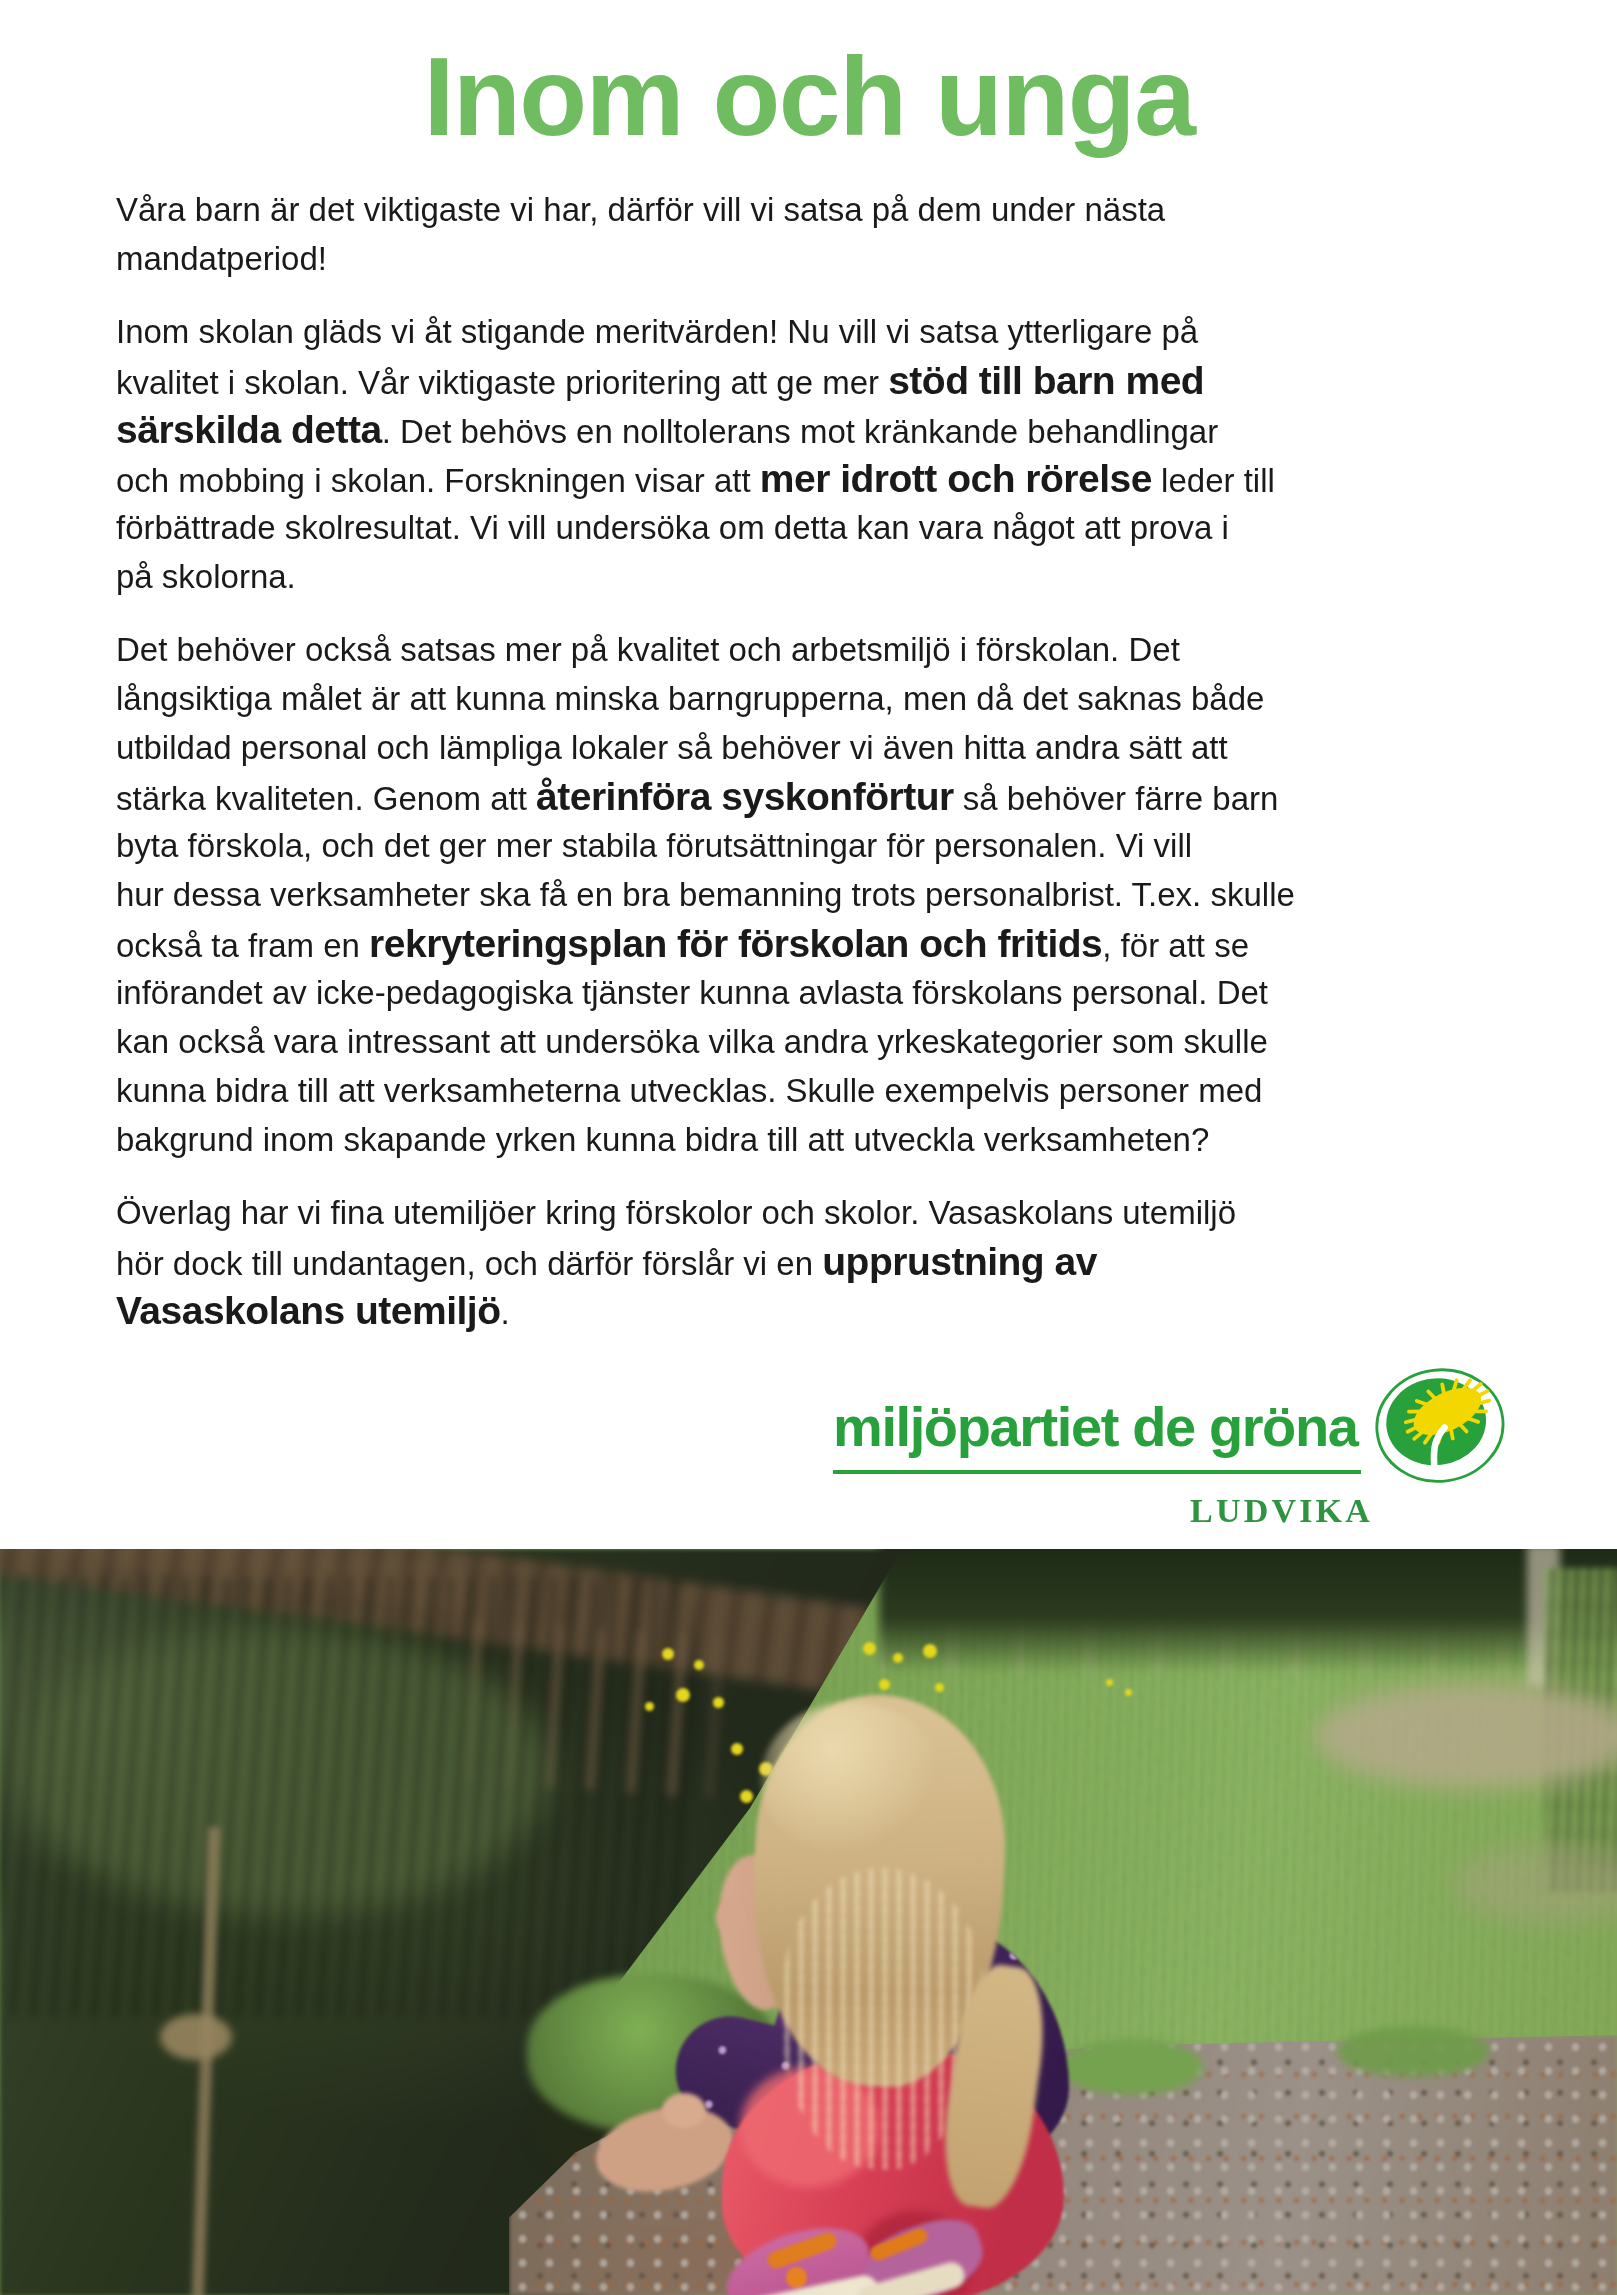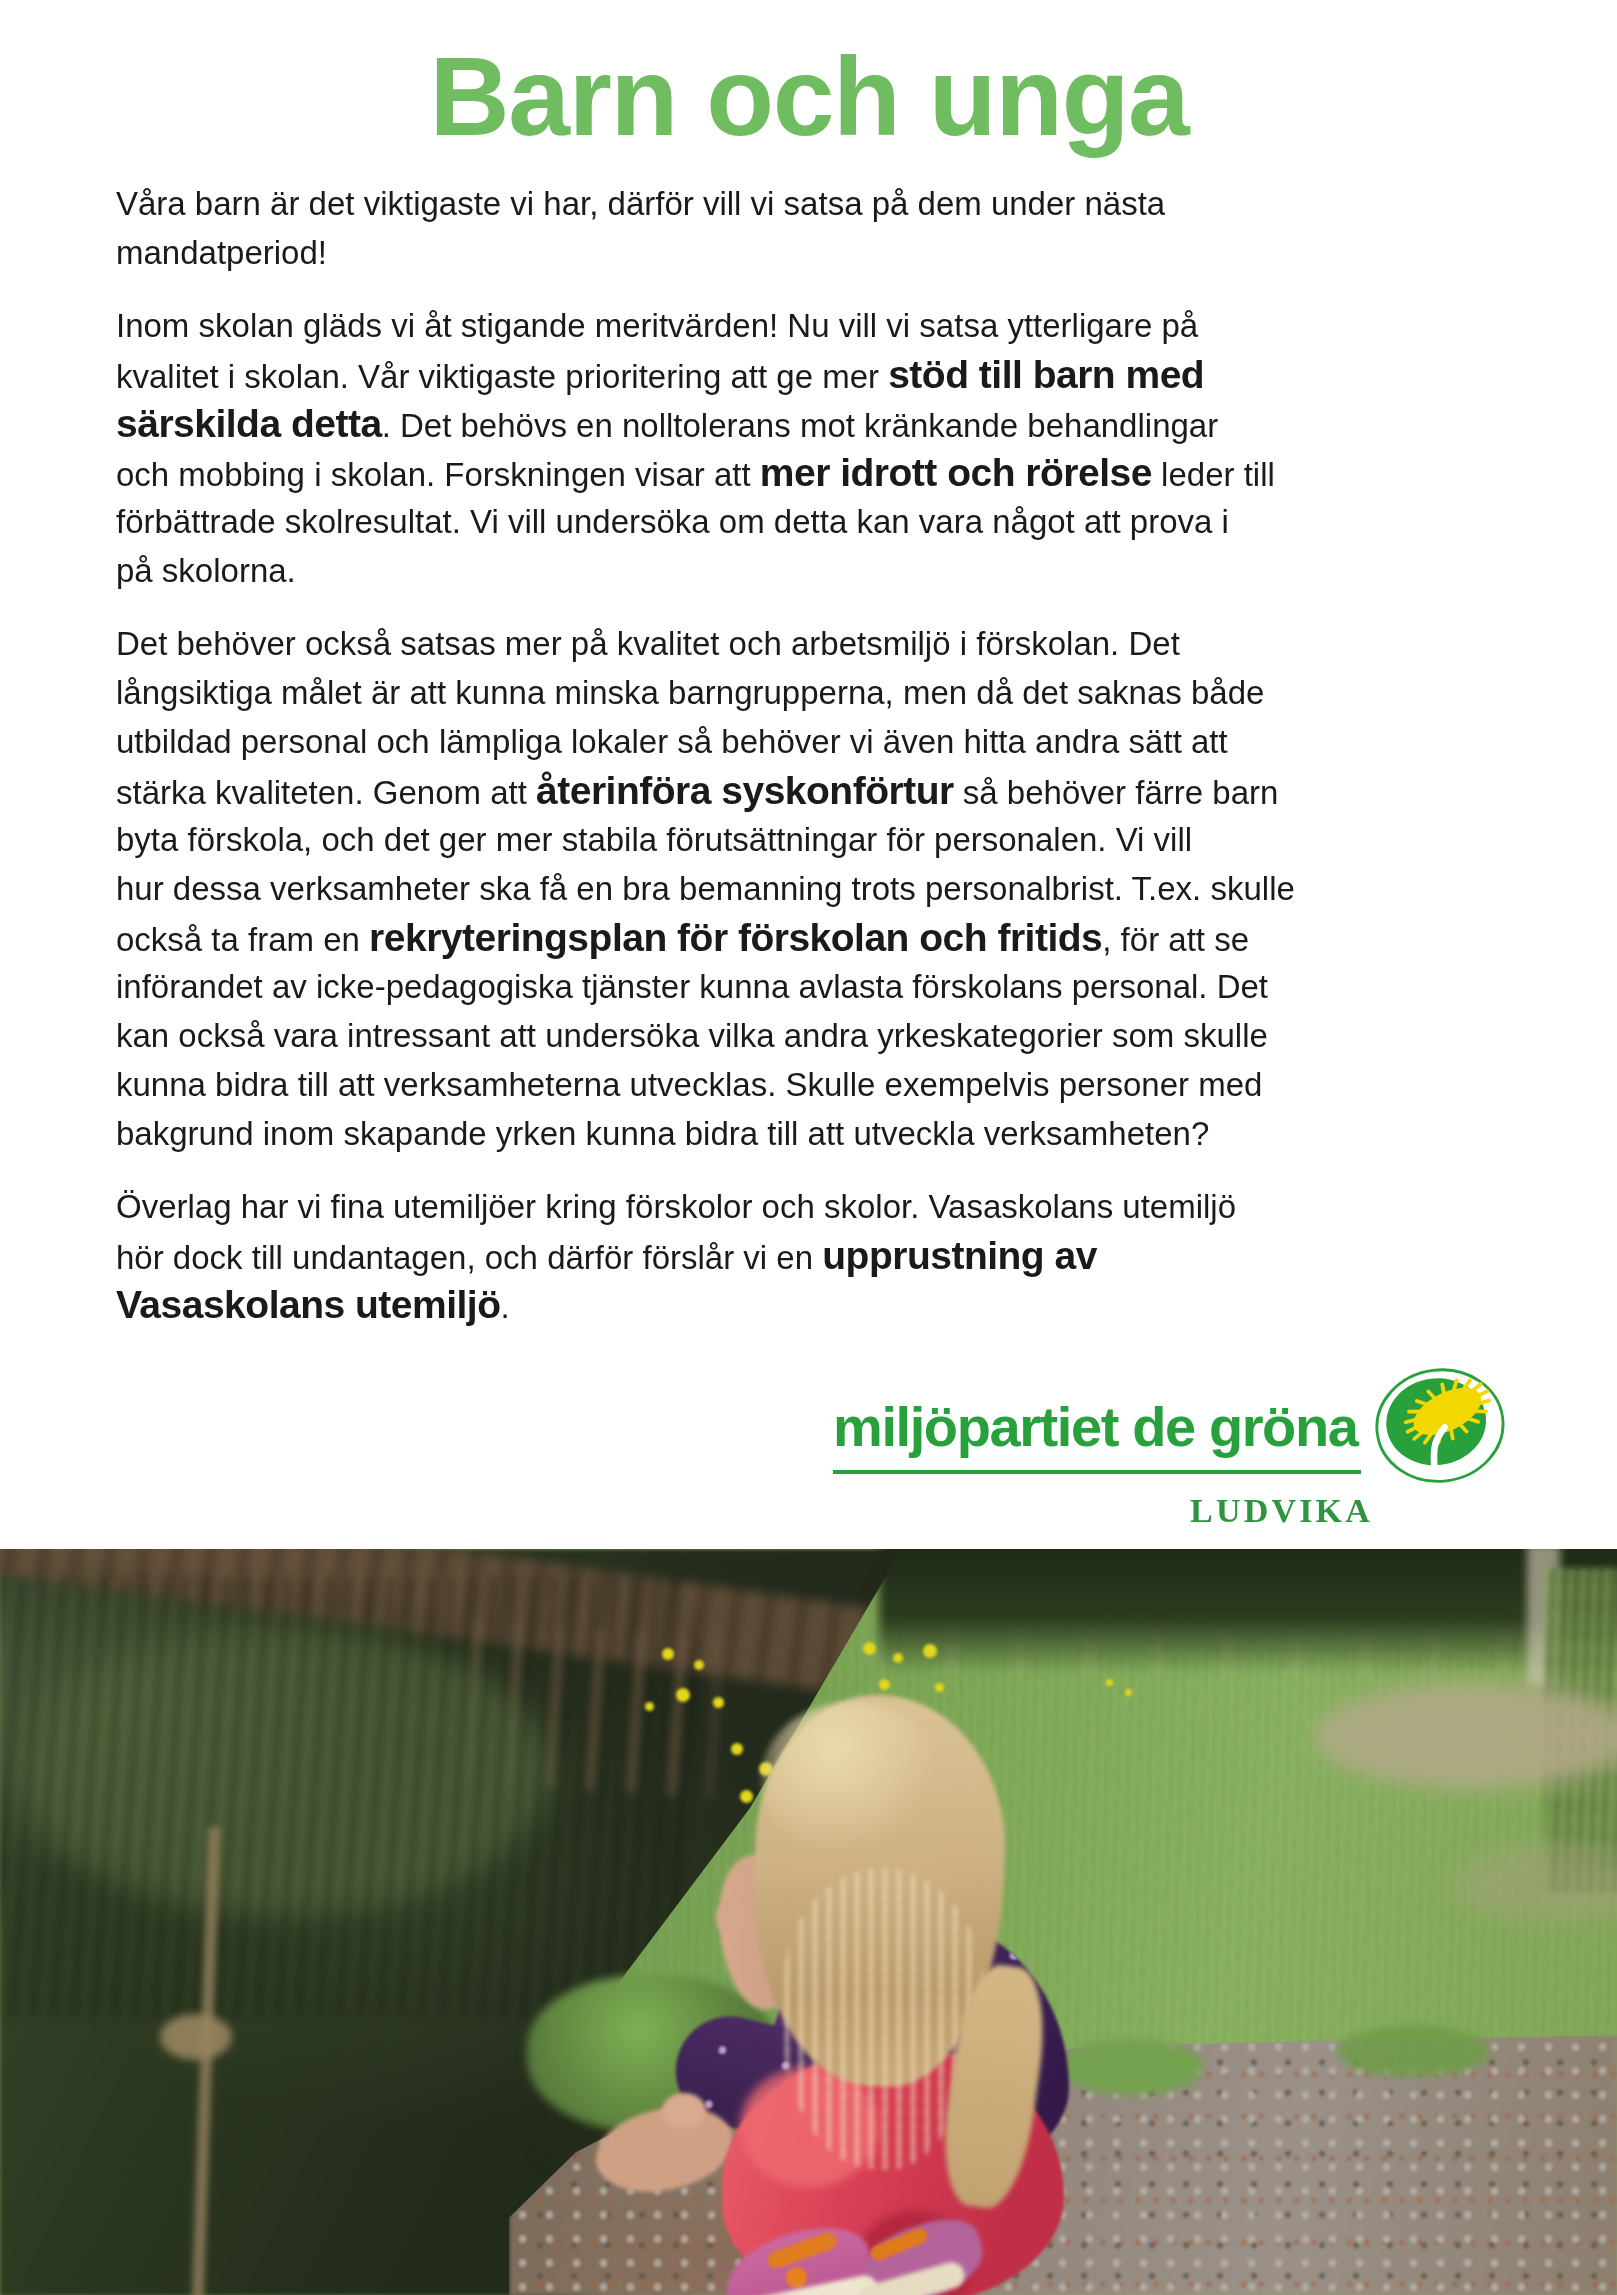--- a/index.html
+++ b/index.html
@@ -5,21 +5,21 @@
   html,body{margin:0;padding:0;background:#fff;}
   #page{position:relative;width:1618px;height:2295px;background:#fff;overflow:hidden;
         font-family:"Liberation Sans","DejaVu Sans",sans-serif;color:var(--c-text,#1a1a1a);}
 
   
   .title{position:absolute;top:42px;left:0;width:100%;text-align:center;
          font-size:111px;line-height:111px;font-weight:700;letter-spacing:-1.4px;
          color:var(--c-title_green,#70bc60);}
 
   
-  .article{position:absolute;top:179px;left:116px;width:1416px;}
+  .article{position:absolute;top:185px;left:116px;width:1416px;}
   .p{margin:0 0 24px 0;}
   .line{height:49px;line-height:49px;white-space:pre;font-size:33px;}
   .line span{vertical-align:baseline;}
   .line .em{font-weight:700;font-size:39px;letter-spacing:-0.5px;}
 
   
   .logo-word{position:absolute;left:833px;top:1403px;font-size:56px;line-height:48px;
              font-weight:700;letter-spacing:-1.4px;color:var(--c-logo_green,#28a13d);}
   .logo-line{position:absolute;left:833px;top:1470px;width:528px;height:4.2px;
              background:var(--c-logo_green,#28a13d);}
@@ -164,21 +164,21 @@
   .hair-sheen{left:761px;top:153px;width:180px;height:155px;border-radius:50%;
      background:radial-gradient(circle at 40% 30%,#ead9ad,rgba(234,217,173,0) 70%);filter:blur(3.2px);}
   .hair-strand{left:951px;top:416px;width:86px;height:243px;border-radius:40%;
      transform:rotate(8deg);background:linear-gradient(180deg,#d3b886,#c2a270);filter:blur(2.8px);}
 </style>
 </head>
 <body>
 
 <div id="page">
 
-  <div class="title">Barn och unga</div>
+  <div class="title">Inom och unga</div>
 
   <div class="article">
       <div class="p">
         <div class="line"><span>Våra barn är det viktigaste vi har, därför vill vi satsa på dem under nästa</span></div>
         <div class="line"><span>mandatperiod!</span></div>
       </div>
       <div class="p">
         <div class="line"><span>Inom skolan gläds vi åt stigande meritvärden! Nu vill vi satsa ytterligare på</span></div>
         <div class="line"><span>kvalitet i skolan. Vår viktigaste prioritering att ge mer </span><span class="em">stöd till barn med</span></div>
         <div class="line"><span class="em">särskilda detta</span><span>. Det behövs en nolltolerans mot kränkande behandlingar</span></div>

